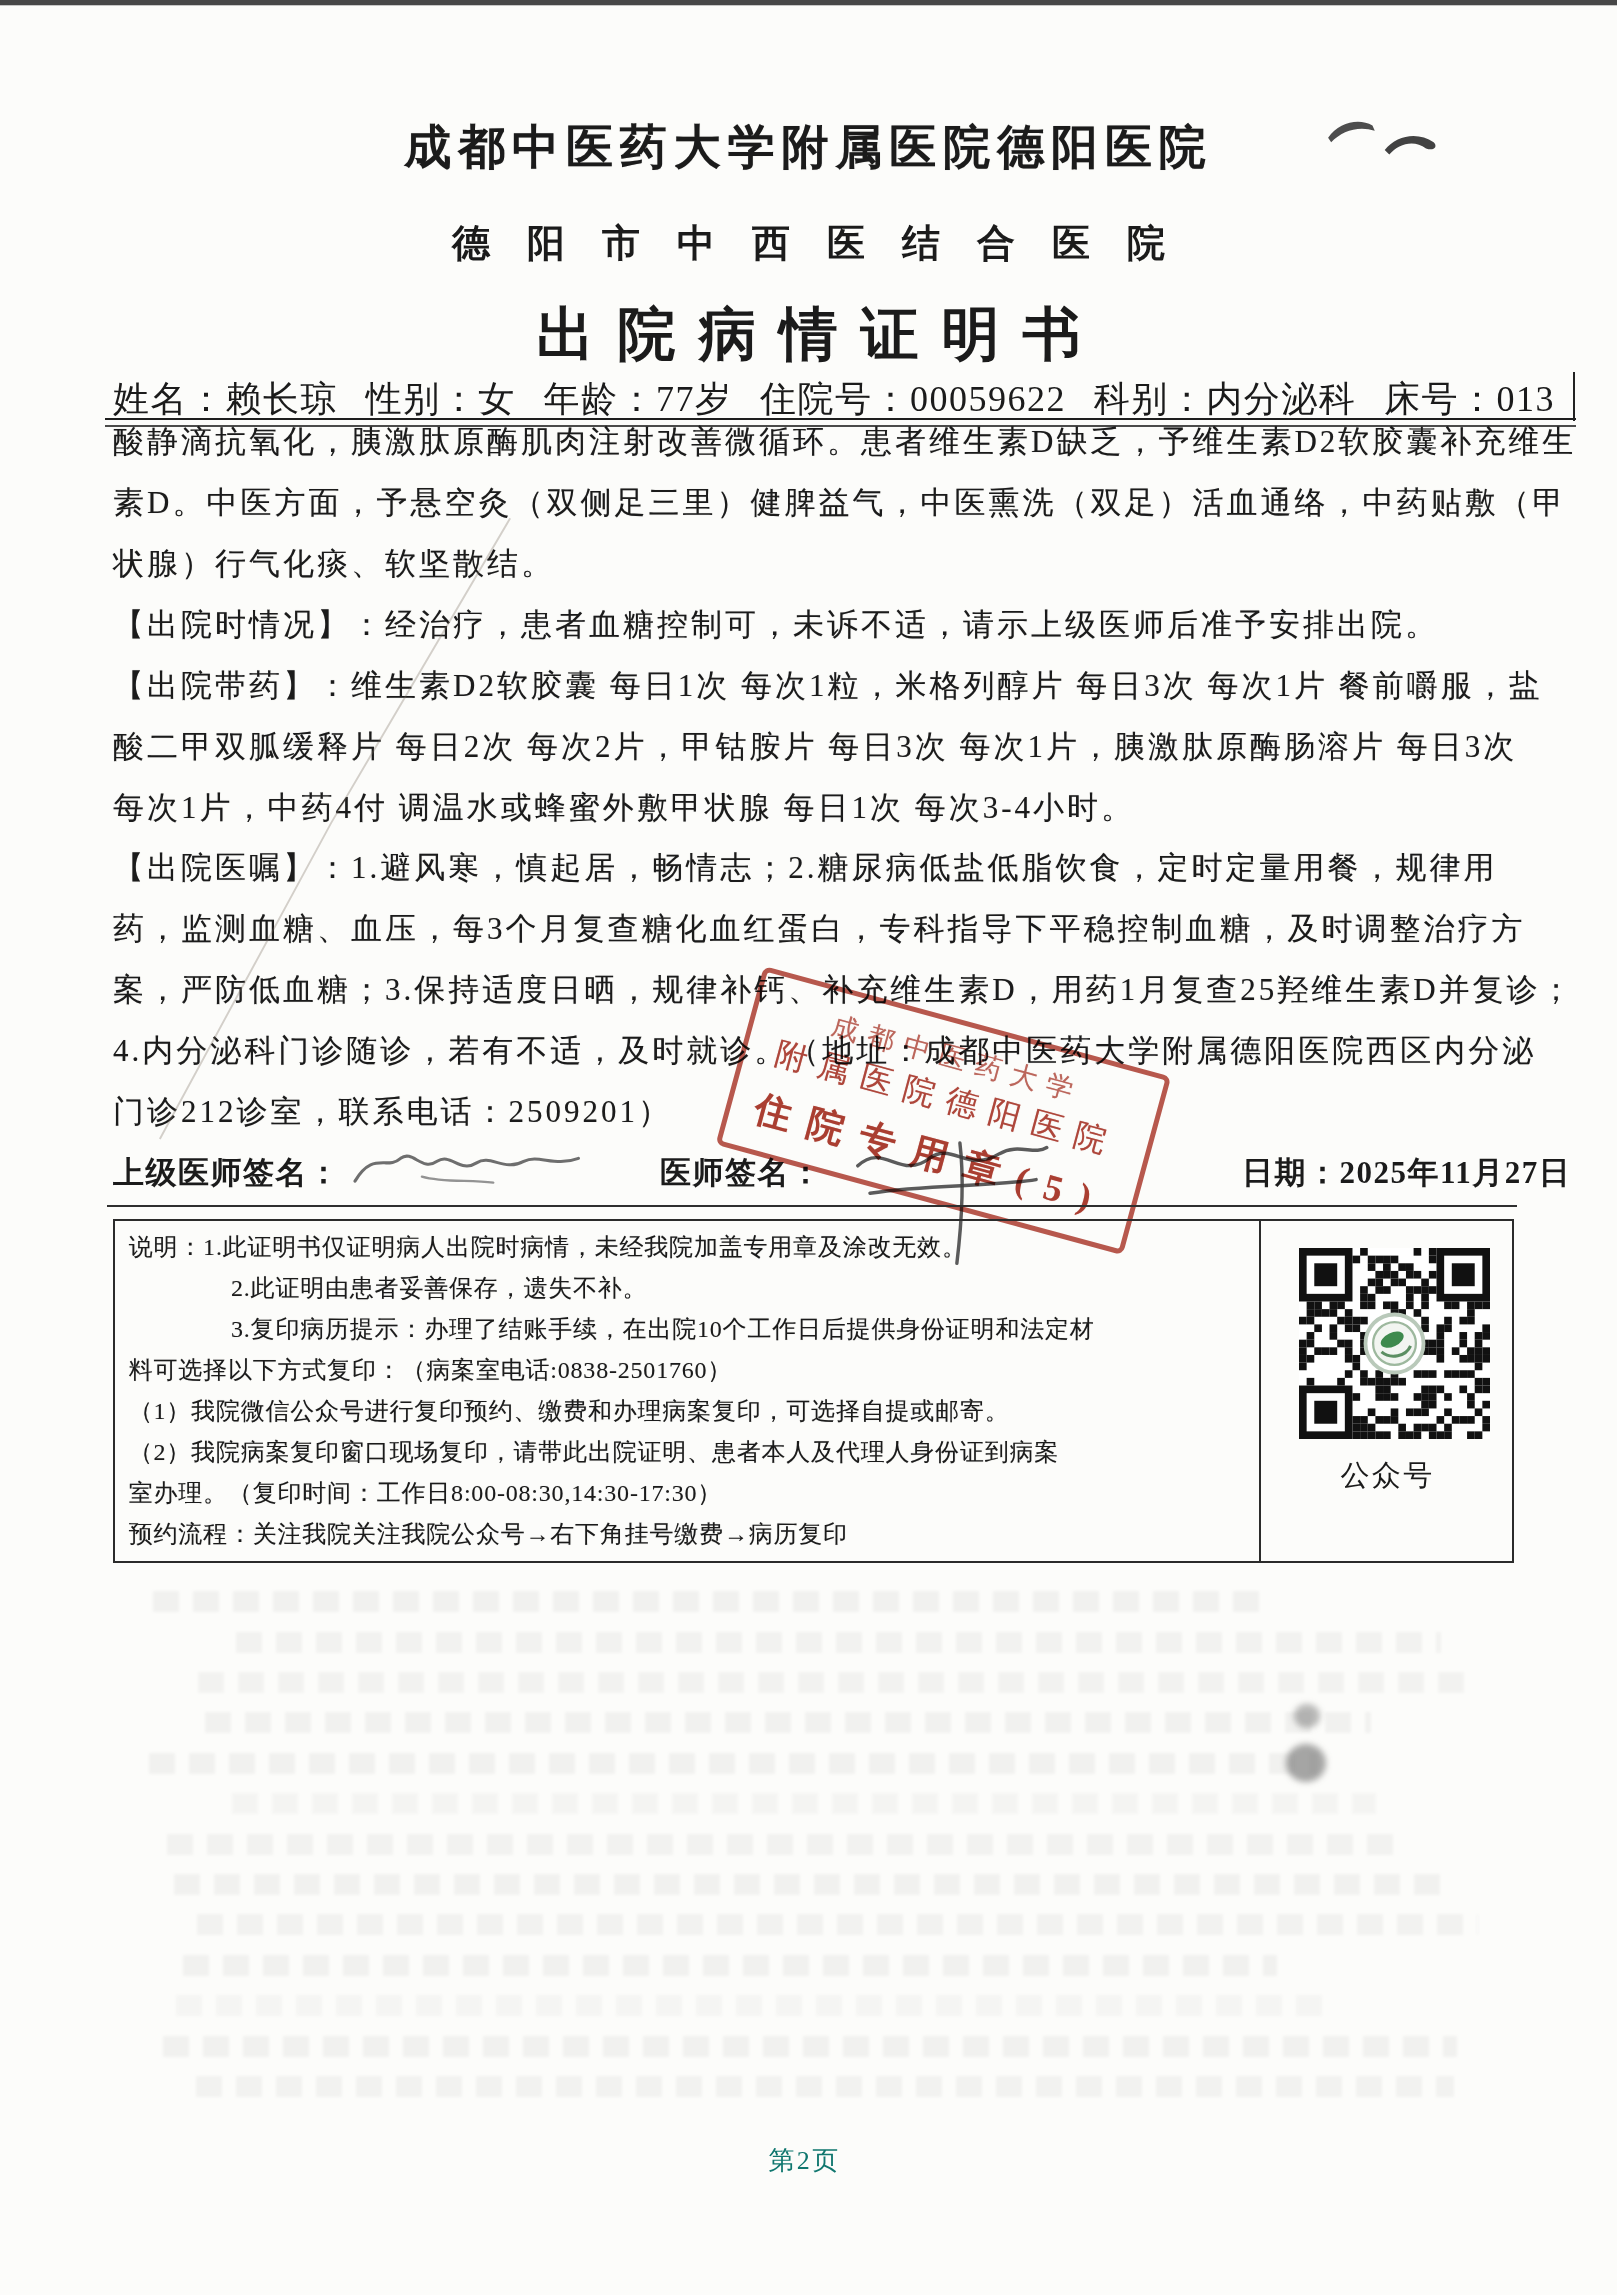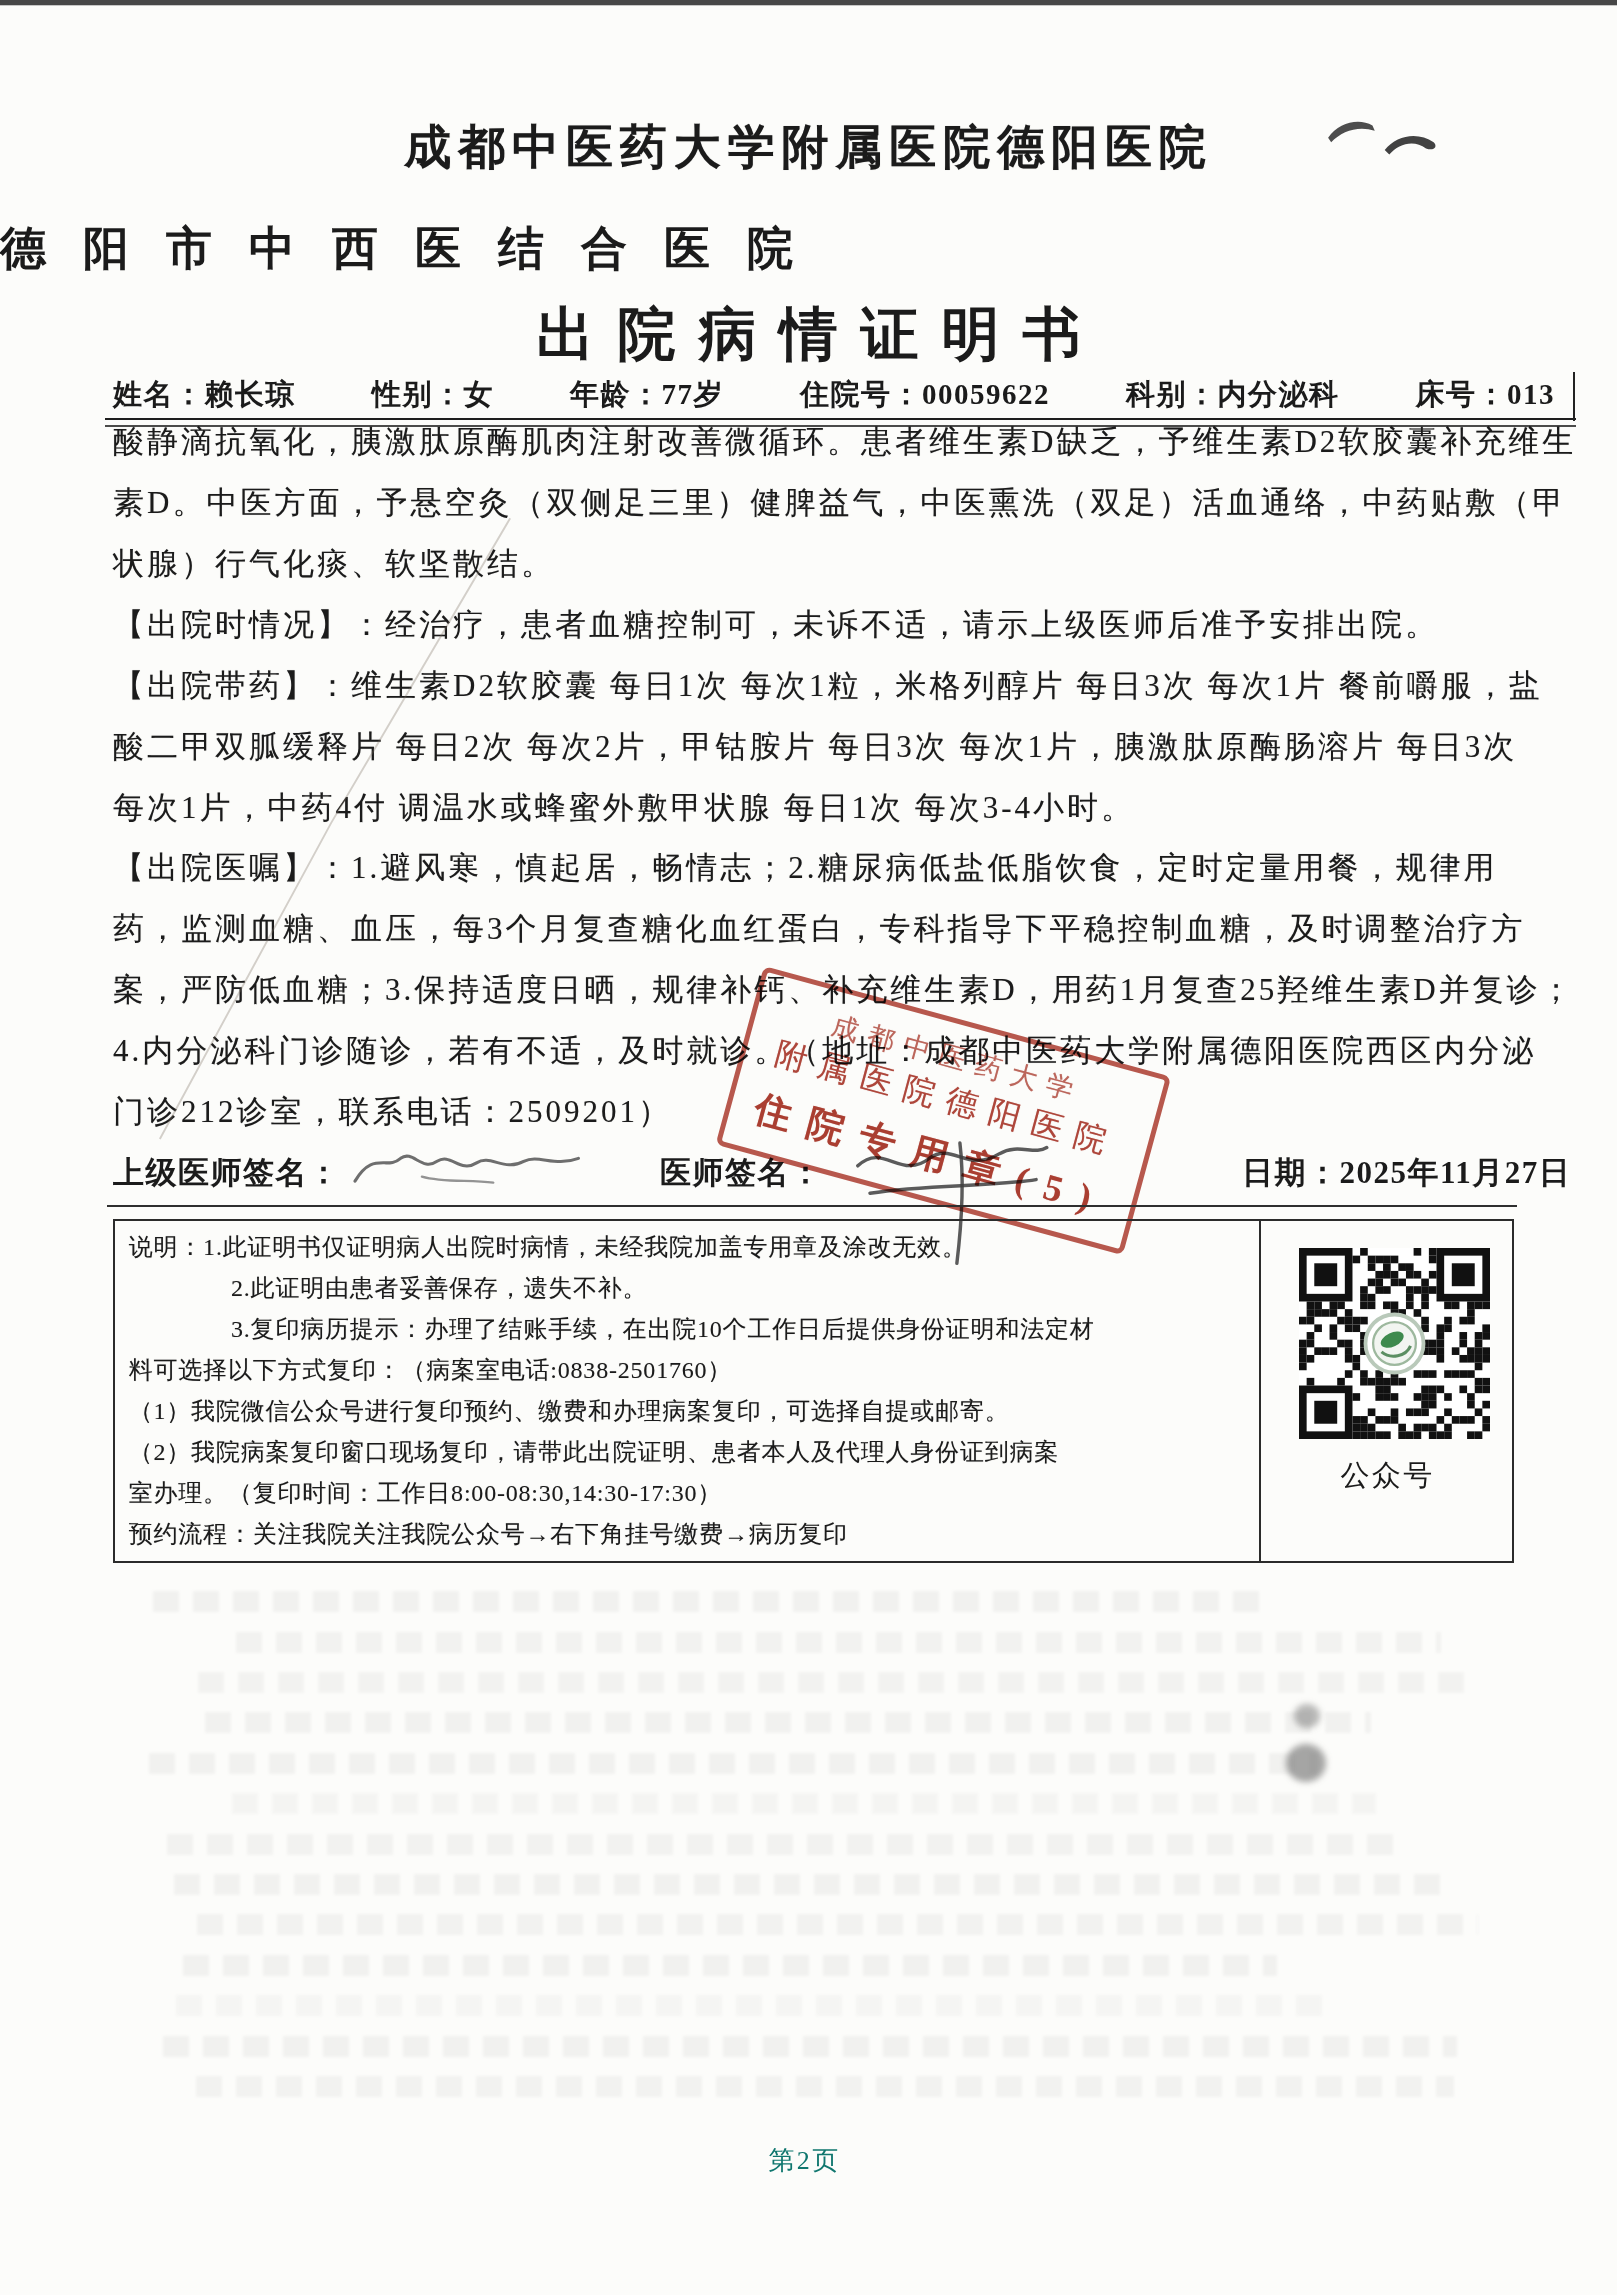--- a/index.html
+++ b/index.html
@@ -8,27 +8,27 @@
     background:#fcfcfa; overflow:hidden;
     font-family:"Liberation Serif","DejaVu Serif",serif;
     color:#1b1b1b;
   }
   .abs{position:absolute;}
   
   .scan-edge-top{left:0;top:0;width:100%;height:4.6px;background:#474747;}
   .scan-edge-top2{left:0;top:4.6px;width:100%;height:1.5px;background:#9a9a9a;opacity:.55;}
   
   .t1{left:0;top:116px;width:100%;text-align:center;font-size:47px;font-weight:600;letter-spacing:6.9px;text-shadow:0 0 0.8px rgba(0,0,0,.35);}
-  .t2{left:0;top:218px;width:100%;text-align:left;font-size:46px;font-weight:600;}
+  .t2{left:0;top:218px;width:100%;text-align:center;font-size:38px;font-weight:600;}
   .t2 span{letter-spacing:37px;margin-right:-37px;}
   .t3{left:0;top:296px;width:100%;text-align:center;font-size:58px;font-weight:700;}
   .t3 span{letter-spacing:23px;margin-right:-23px;}
   
   .patient-row{left:113px;top:375px;width:1442px;display:flex;justify-content:space-between;
-    font-size:29px;font-weight:700;letter-spacing:1.5px;white-space:nowrap;align-items:flex-end;}
+    font-size:36px;font-weight:400;letter-spacing:1.5px;white-space:nowrap;align-items:flex-end;}
   .rule-a{left:105px;top:418px;width:1471px;height:2.3px;background:#1e1e1e;}
   .rule-b{left:105px;top:425px;width:1471px;height:1.5px;background:#1e1e1e;opacity:.8;}
   .vtick{left:1573px;top:372px;width:2.3px;height:49px;background:#222;}
   
   .bl{left:113px;width:1433px;height:61px;font-size:31px;letter-spacing:3px;white-space:nowrap;
       text-shadow:0 0 0.8px rgba(0,0,0,.3);}
   
   .sig-label{font-size:31px;font-weight:700;letter-spacing:1.5px;white-space:nowrap;}
   
   .stamp{left:764px;top:966px;width:412px;height:175px;

